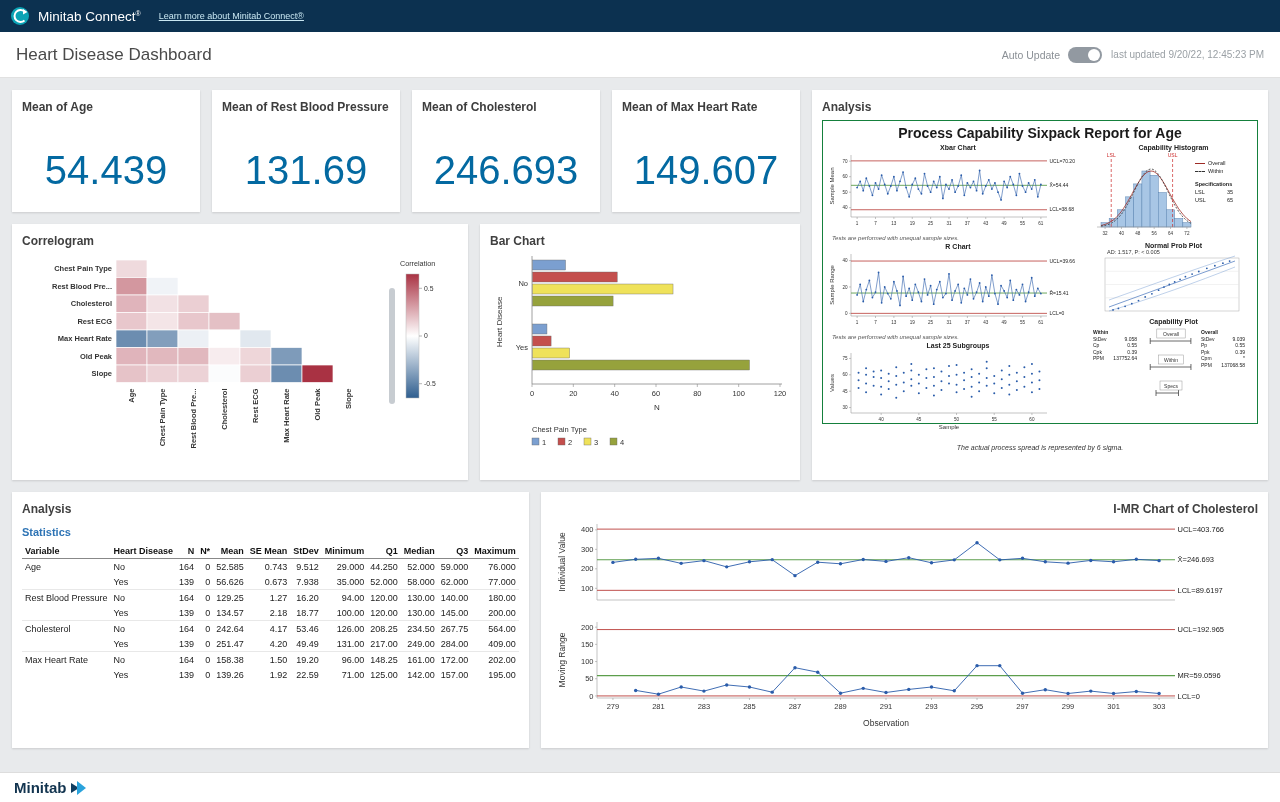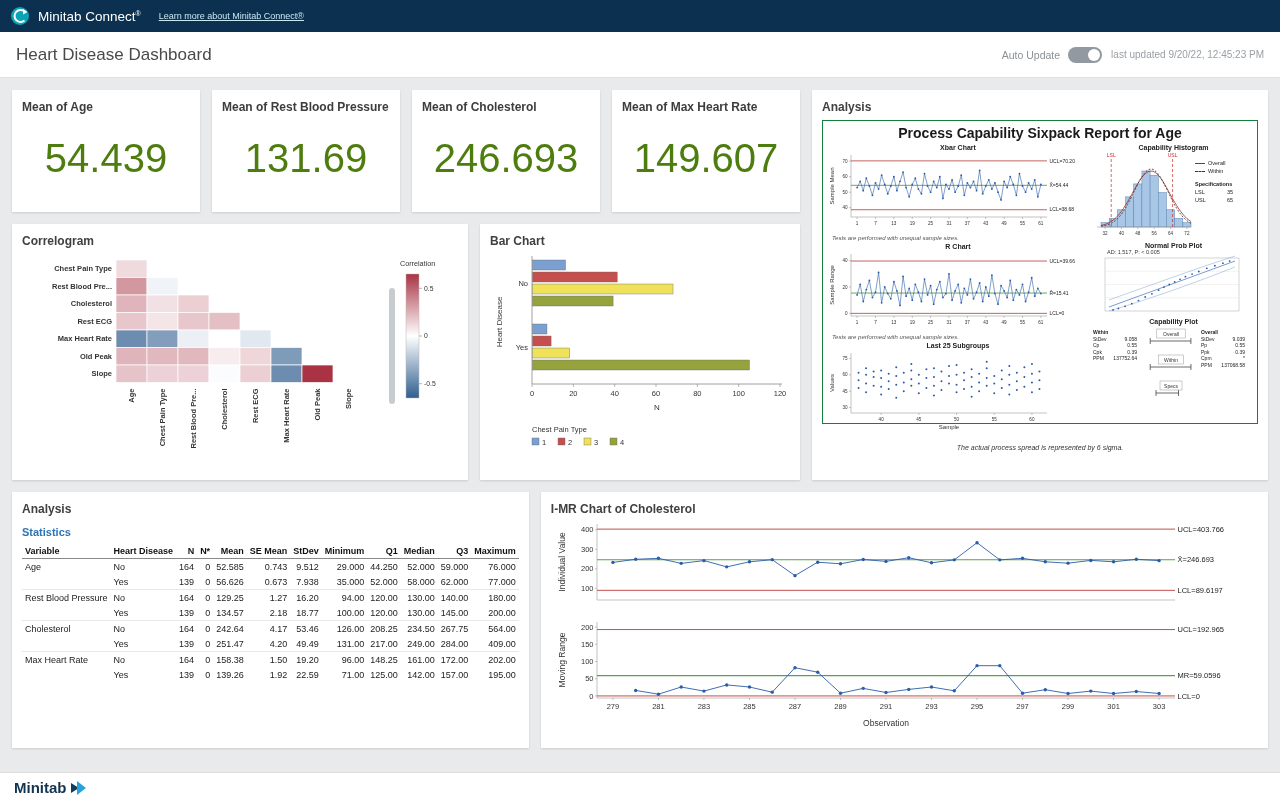--- a/index.html
+++ b/index.html
@@ -20,28 +20,28 @@
   .toggle .knob { width:12px; height:12px; border-radius:50%; background:#fff; position:absolute; top:2px; left:20px; }
   .updated { font-size:10px; color:#9aa0a5; margin-left:9px; }
 
   .content { flex:1 1 auto; min-height:0; padding:12px; display:flex; flex-direction:column; gap:12px; }
   .row-top { display:flex; gap:12px; height:390px; }
   .left-top { width:788px; display:flex; flex-direction:column; }
   .kpi-row { display:flex; gap:12px; height:122px; margin-bottom:12px; }
   .panel { background:#fff; box-shadow:0 1px 2px rgba(0,0,0,.13); padding:10px; position:relative; }
   .kpi-card { flex:1; }
   .kpi-label { font-size:12px; font-weight:700; color:#3d3d3d; }
-  .kpi-value { font-size:40px; font-weight:500; color:#4d7c0f; text-align:center; margin-top:22px; }
+  .kpi-value { font-size:40px; font-weight:500; color:#0369a1; text-align:center; margin-top:34px; }
   .mid-row { display:flex; gap:12px; height:256px; }
   .panel-correlogram { width:456px; }
   .panel-bar { width:320px; }
   .panel-sixpack { width:456px; height:390px; }
   .row-bottom { display:flex; gap:12px; height:256px; }
   .panel-stats { width:524px; }
-  .panel-imr { width:788px; }
+  .panel-imr { width:788px;text-align:right; }
   .panel-title { font-size:12px; font-weight:700; color:#404040; }
 
   .corr-scrollbar { position:absolute; left:377px; top:64px; width:6px; height:116px; border-radius:3px; background:#c7ccd1; cursor:pointer; }
 
   .sixpack-box { margin-top:6px; border:1px solid #15803d; padding:2px 3px; height:304px; }
   .sixpack-title { font-size:14px; font-weight:600; color:#1a1a1a; text-align:center; margin:2px 0 2px; }
   .sixpack-grid { display:flex; gap:3px; }
   .sp-left { width:264px; }
   .sp-right { width:161px; }
   .sp-chart-title { font-size:7px; font-weight:700; color:#222; text-align:center; margin-top:1px; }

